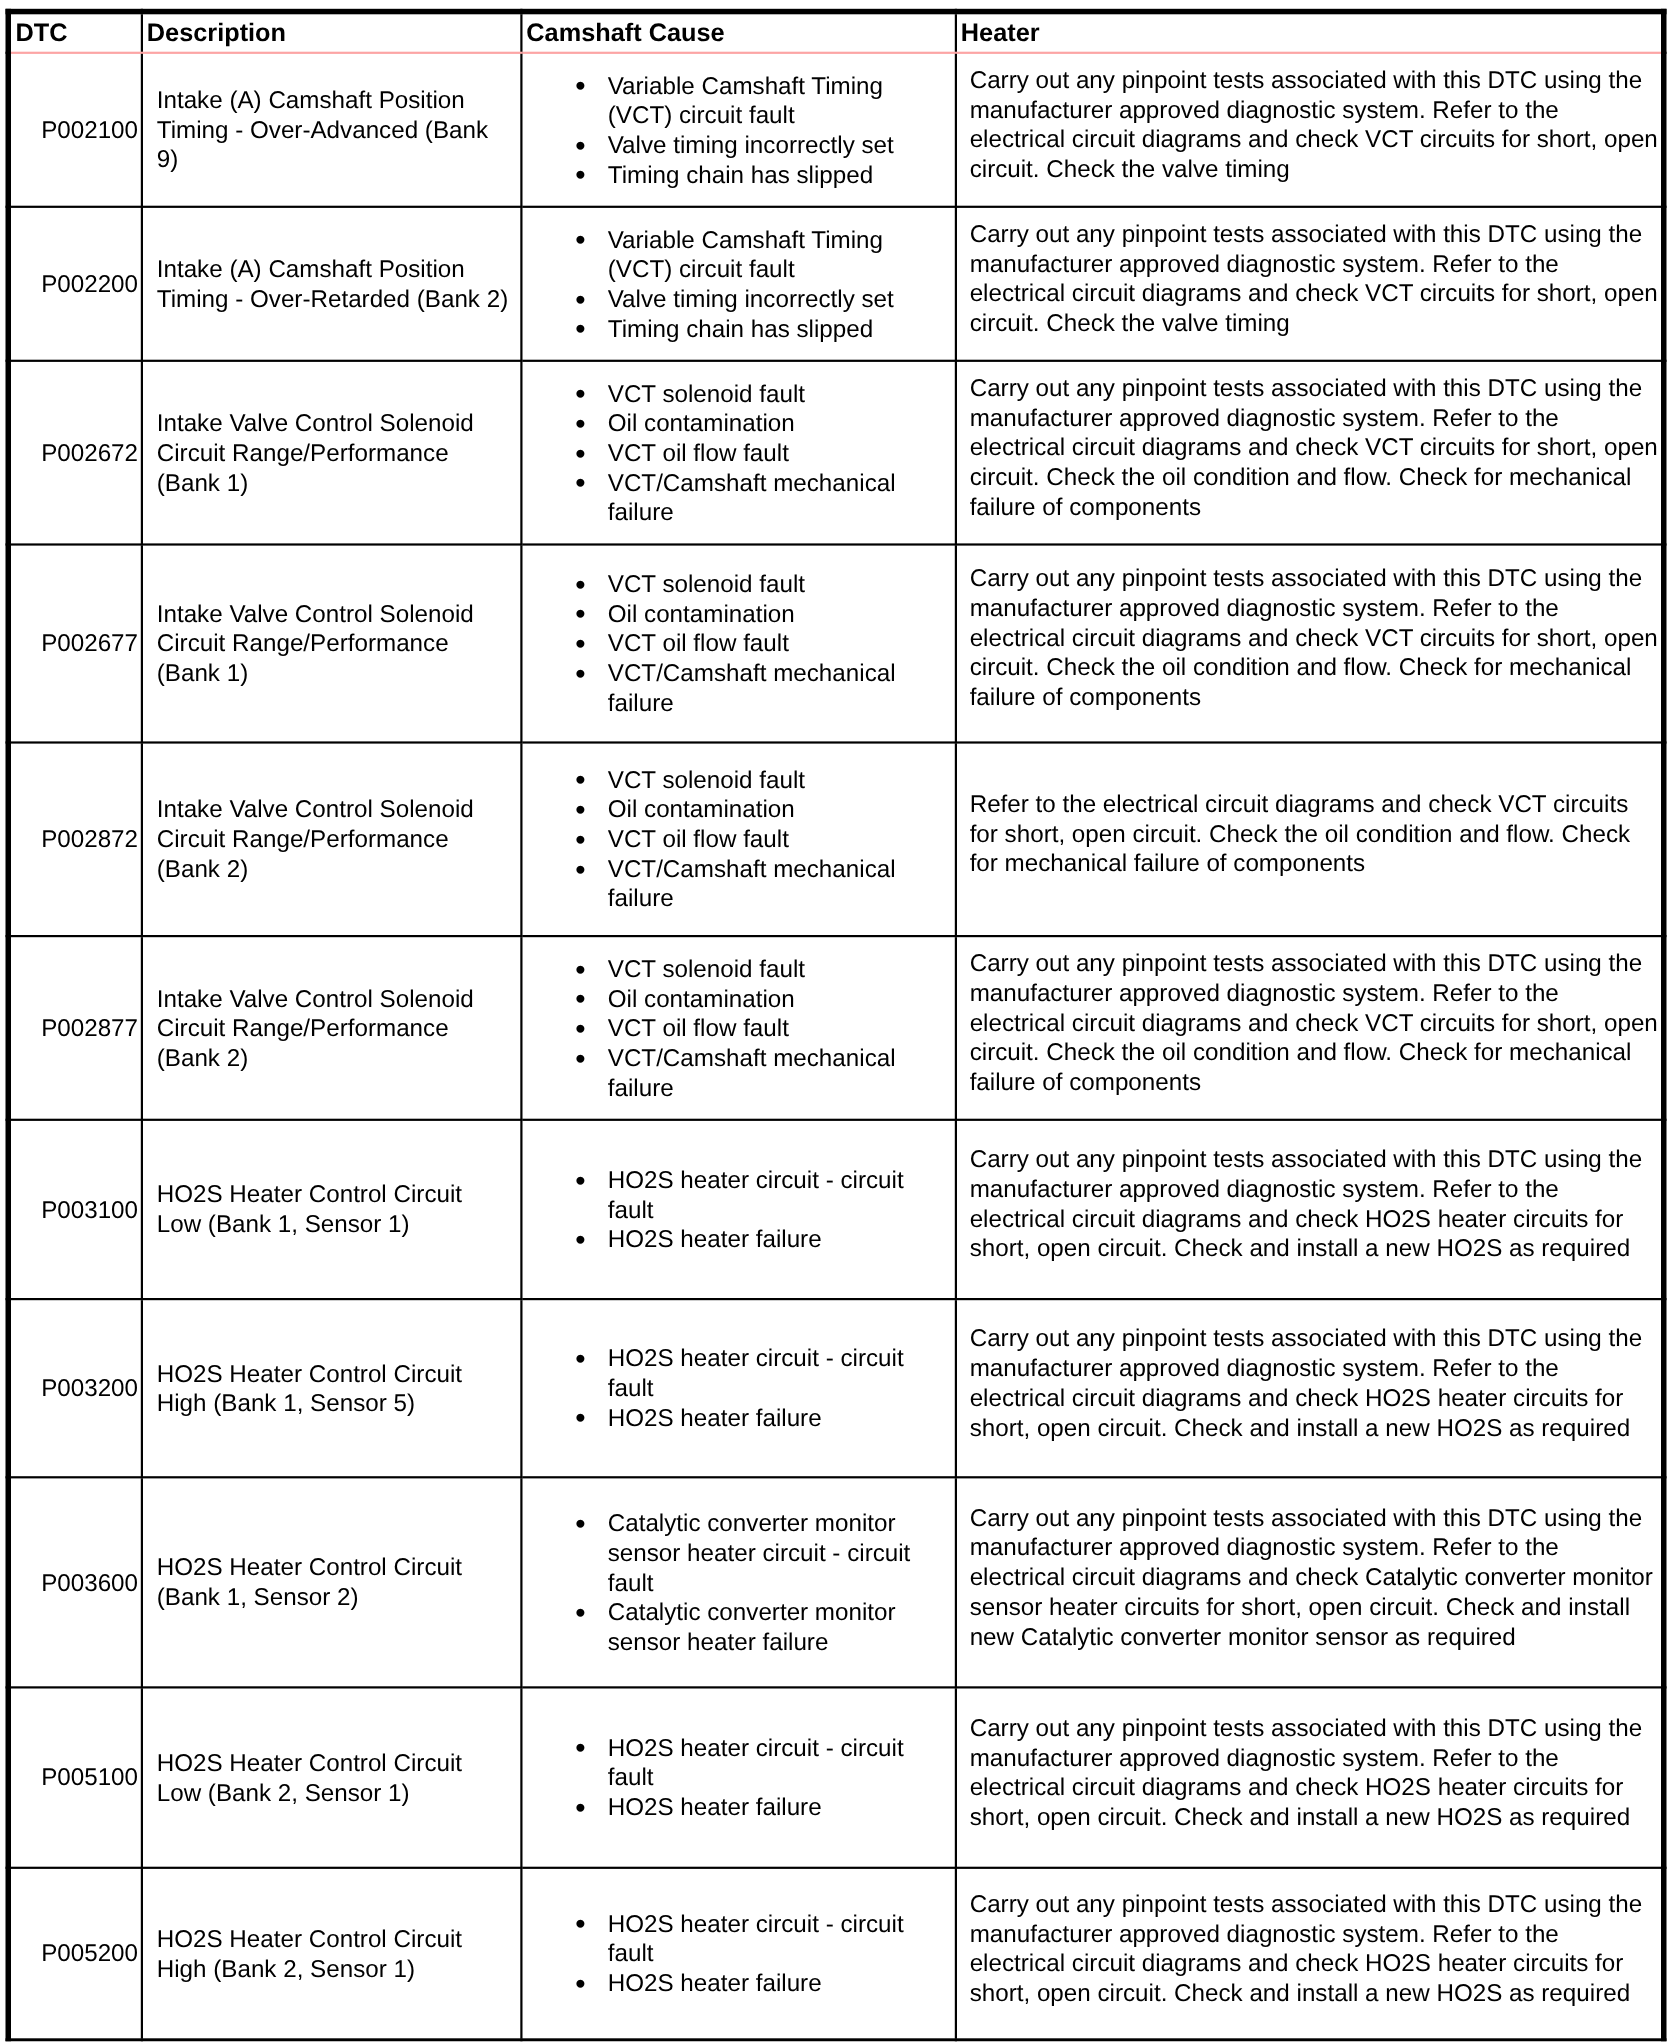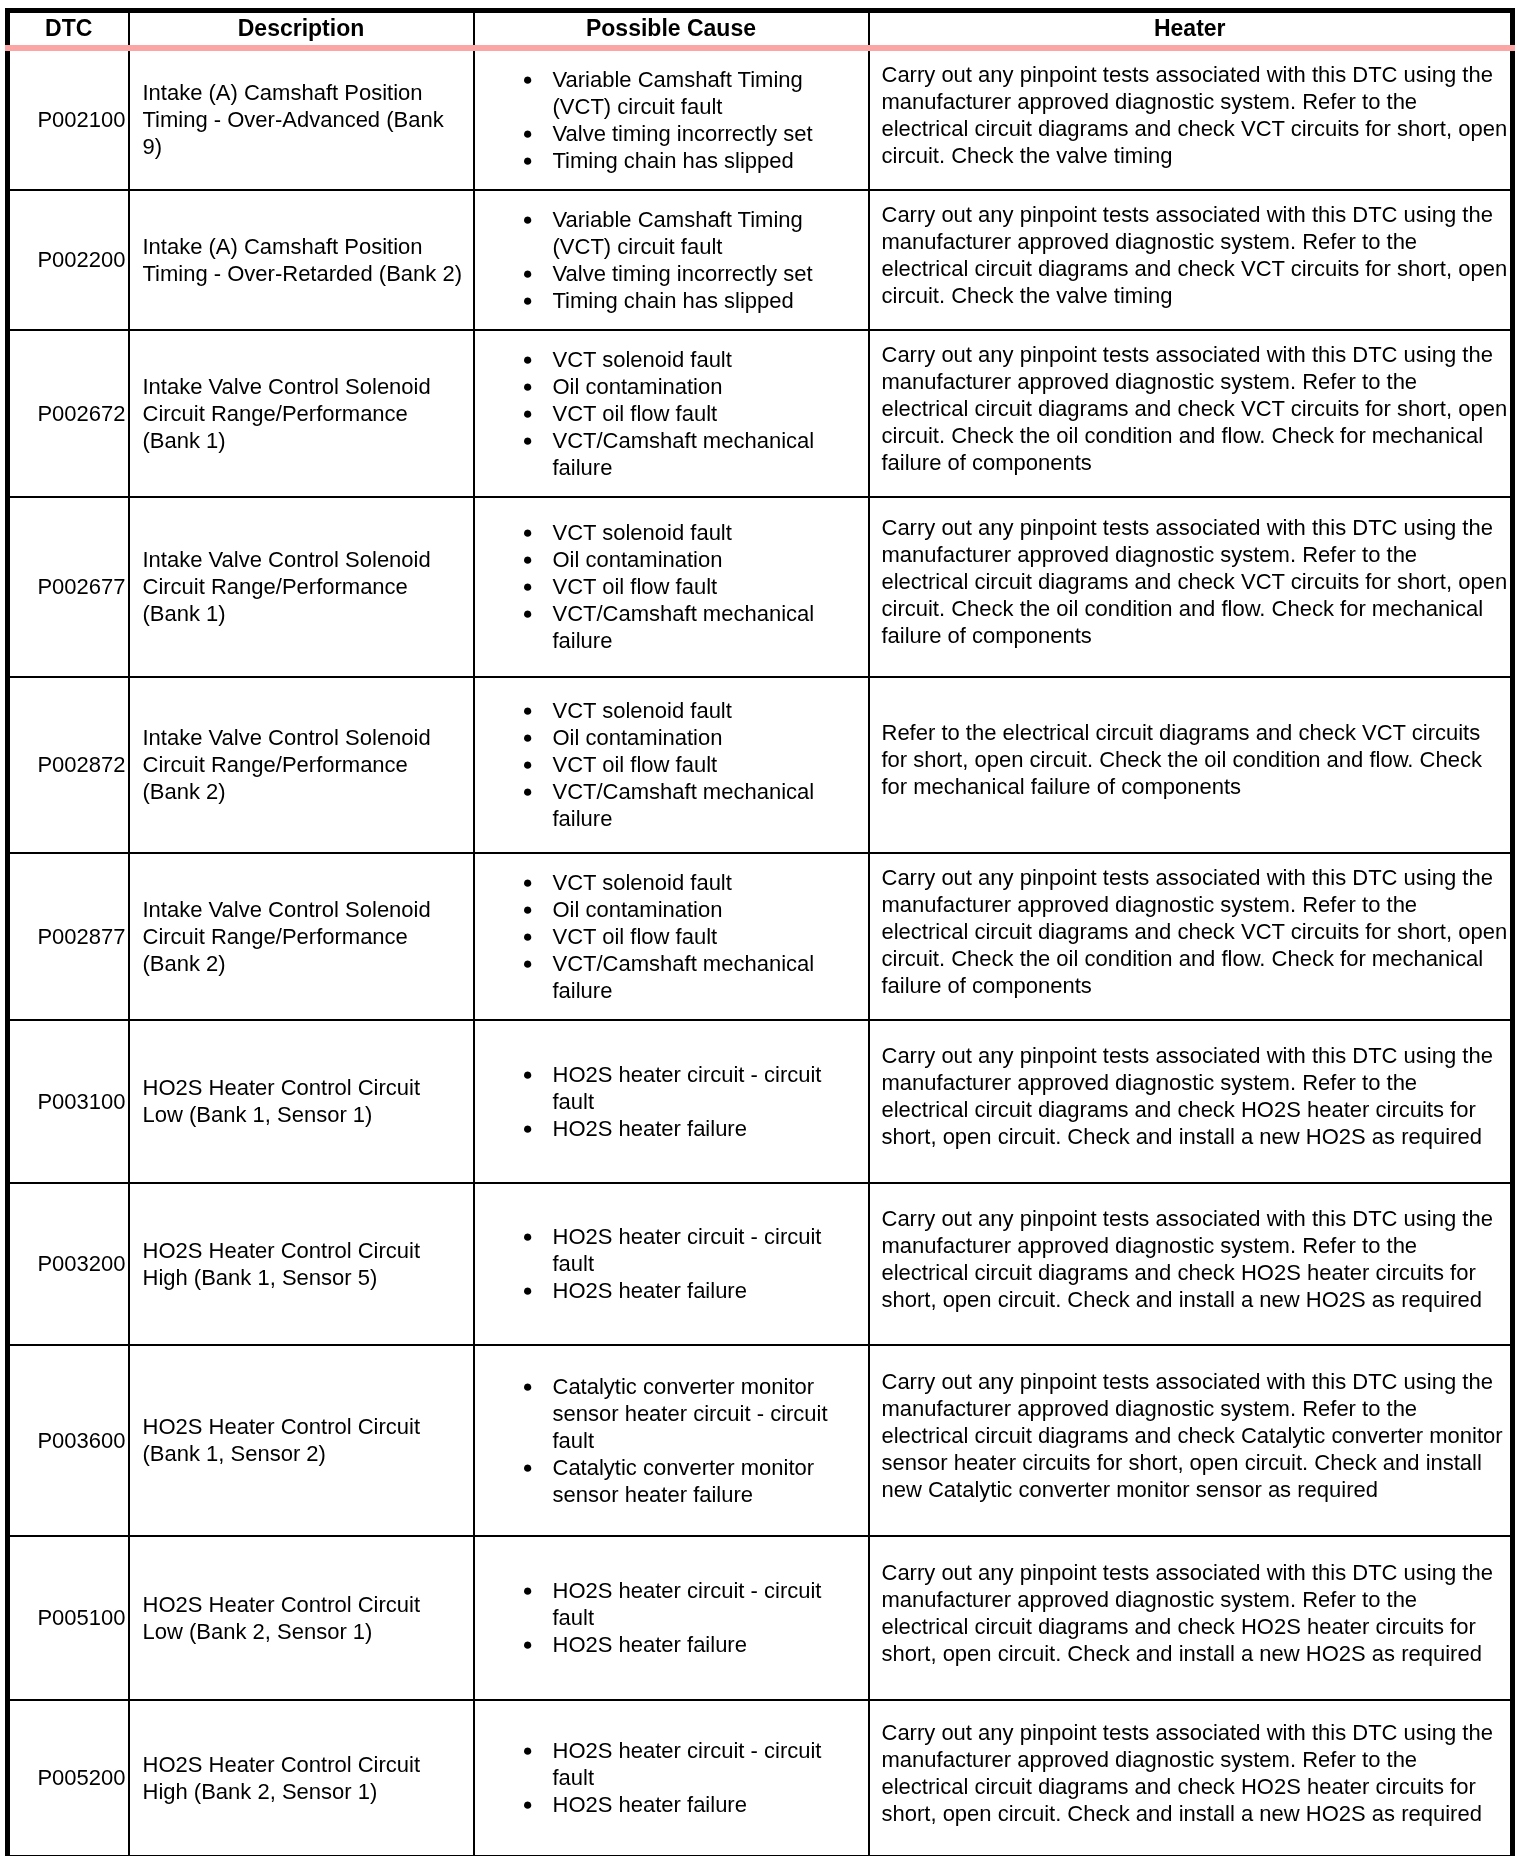--- a/index.html
+++ b/index.html
@@ -32,23 +32,23 @@
   th, td {
     border: 2px solid #000000;
     vertical-align: middle;
     box-sizing: border-box;
     overflow: hidden;
   }
   thead tr { height: 37px; }
   thead th {
     font-size: 23px;
     font-weight: bold;
-    text-align: center;
+    text-align: left;
     padding: 2px 4px;
-    border-bottom: 6px solid #fca5a5;
+    border-bottom: 2px solid #fca5a5;
   }
   td {
     font-size: 22px;
     line-height: 27px;
   }
   td.cell-dtc {
     padding: 4px 2px 4px 7px;
     text-align: right;
     white-space: nowrap;
   }
@@ -102,21 +102,21 @@
     <colgroup>
       <col class="col-dtc">
       <col class="col-desc">
       <col class="col-cause">
       <col class="col-action">
     </colgroup>
     <thead>
       <tr>
         <th>DTC</th>
         <th>Description</th>
-        <th>Possible Cause</th>
+        <th>Camshaft Cause</th>
         <th>Heater</th>
       </tr>
     </thead>
     <tbody>
         <tr>
     <td class="cell-dtc">P002100</td>
     <td class="cell-desc">
       <div class="desc-text">Intake (A) Camshaft Position Timing - Over-Advanced (Bank 9)</div>
     </td>
     <td class="cell-cause">

